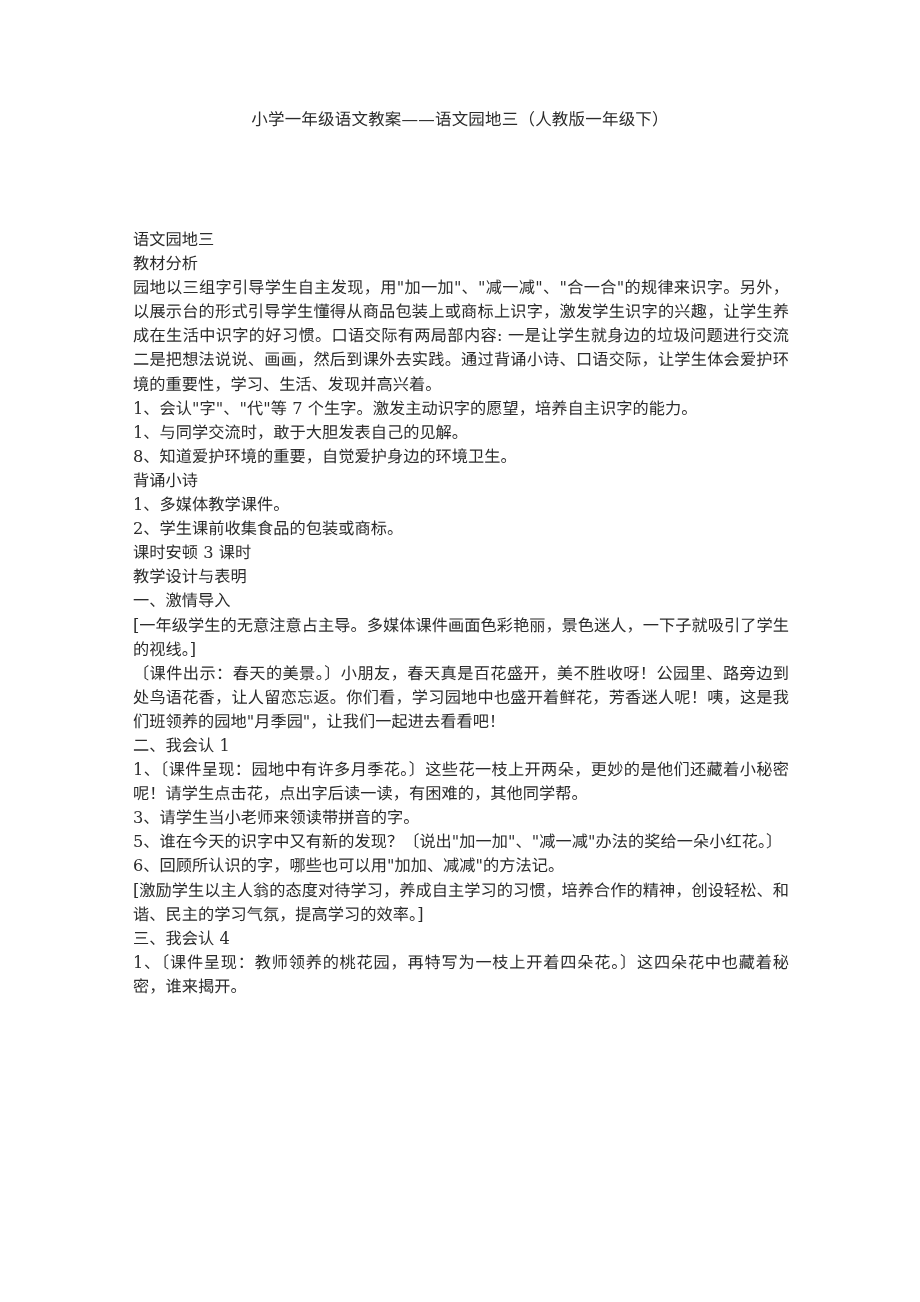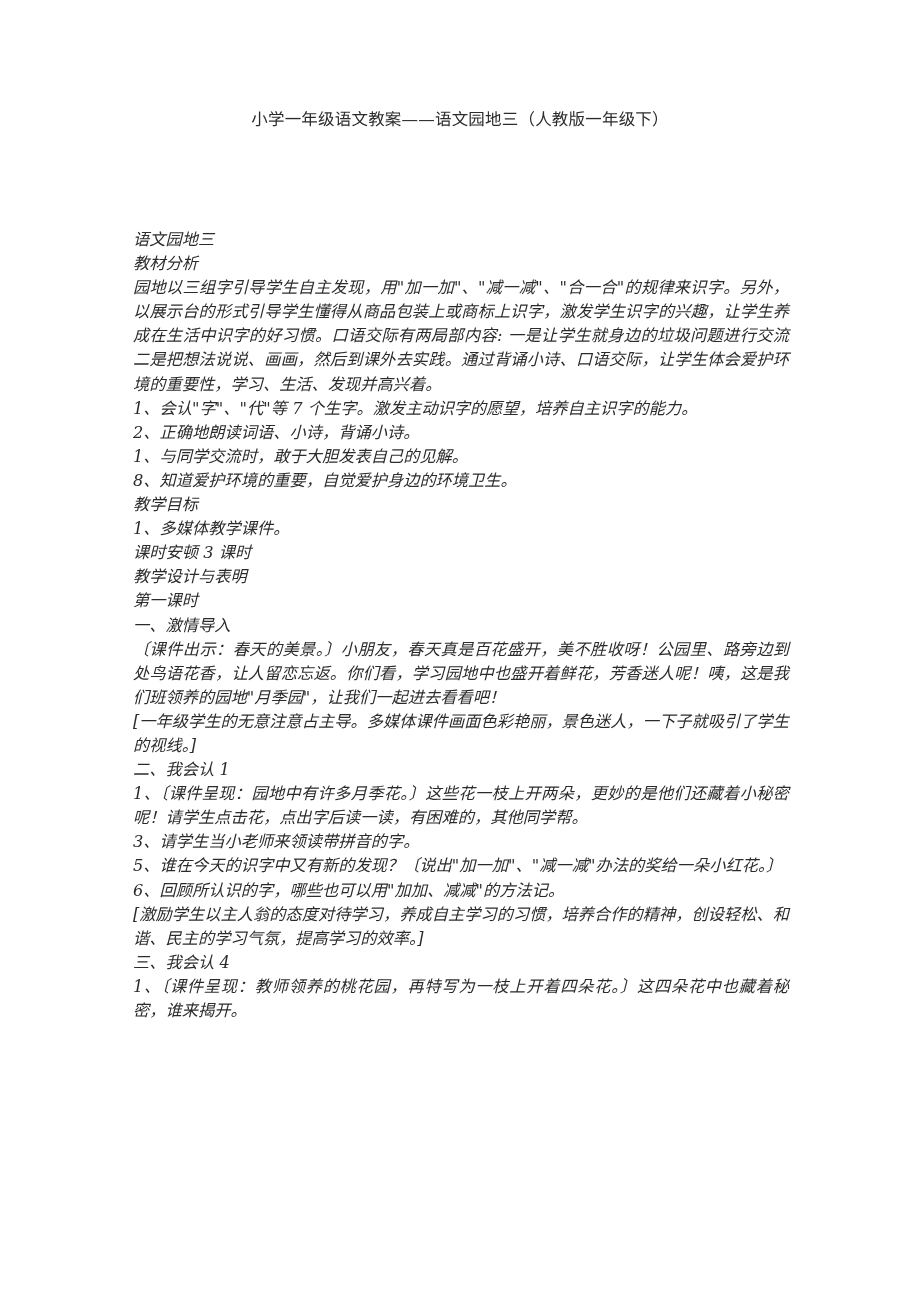--- a/index.html
+++ b/index.html
@@ -35,21 +35,20 @@
     line-height: 24px;
     color: #2b2b2b;
     letter-spacing: 0.2px;
     white-space: nowrap;
   }
   .body-block {
     position: absolute;
     left: 133px;
     top: 228px;
     width: 656px;
-    font-style: italic;
   }
   .para {
     font-size: 16.2px;
     line-height: 24.1px;
     color: #2b2b2b;
     margin: 0;
     text-align: justify;
     text-justify: inter-ideograph;
     word-break: break-all;
     letter-spacing: 0.05px;
@@ -69,42 +68,41 @@
 
     <p class="para nowrap">语文园地三</p>
 
     <p class="para nowrap">教材分析</p>
 
     <p class="para">园地以三组字引导学生自主发现，用"加一加"、"减一减"、"合一合"的规律来识字。另外，以展示台的形式引导学生懂得从商品包装上或商标上识字，激发学生识字的兴趣，让学生养成在生活中识字的好习惯。口语交际有两局部内容: 一是让学生就身边的垃圾问题进行交流二是把想法说说、画画，然后到课外去实践。通过背诵小诗、口语交际，让学生体会爱护环境的重要性，学习、生活、发现并高兴着。</p>
 
 
     <p class="para nowrap">1、会认"字"、"代"等 7 个生字。激发主动识字的愿望，培养自主识字的能力。</p>
 
-    <p class="para nowrap">2、正确地朗读词语、小诗，背诵小诗。</p>
 
     <p class="para nowrap">1、与同学交流时，敢于大胆发表自己的见解。</p>
 
     <p class="para nowrap">8、知道爱护环境的重要，自觉爱护身边的环境卫生。</p>
 
-    <p class="para nowrap">教学目标</p>
+    <p class="para nowrap">背诵小诗</p>
 
     <p class="para nowrap">1、多媒体教学课件。</p>
 
+    <p class="para nowrap">2、学生课前收集食品的包装或商标。</p>
 
     <p class="para nowrap">课时安顿 3 课时</p>
 
     <p class="para nowrap">教学设计与表明</p>
 
-    <p class="para nowrap">第一课时</p>
 
     <p class="para nowrap">一、激情导入</p>
 
+    <p class="para">[一年级学生的无意注意占主导。多媒体课件画面色彩艳丽，景色迷人，一下子就吸引了学生的视线。]</p>
+
     <p class="para">〔课件出示：春天的美景。〕小朋友，春天真是百花盛开，美不胜收呀！公园里、路旁边到处鸟语花香，让人留恋忘返。你们看，学习园地中也盛开着鲜花，芳香迷人呢！咦，这是我们班领养的园地"月季园"，让我们一起进去看看吧！</p>
-
-    <p class="para">[一年级学生的无意注意占主导。多媒体课件画面色彩艳丽，景色迷人，一下子就吸引了学生的视线。]</p>
 
     <p class="para nowrap">二、我会认 1</p>
 
     <p class="para">1、〔课件呈现：园地中有许多月季花。〕这些花一枝上开两朵，更妙的是他们还藏着小秘密呢！请学生点击花，点出字后读一读，有困难的，其他同学帮。</p>
 
 
     <p class="para nowrap">3、请学生当小老师来领读带拼音的字。</p>
 
 
     <p class="para nowrap">5、谁在今天的识字中又有新的发现？〔说出"加一加"、"减一减"办法的奖给一朵小红花。〕</p>

